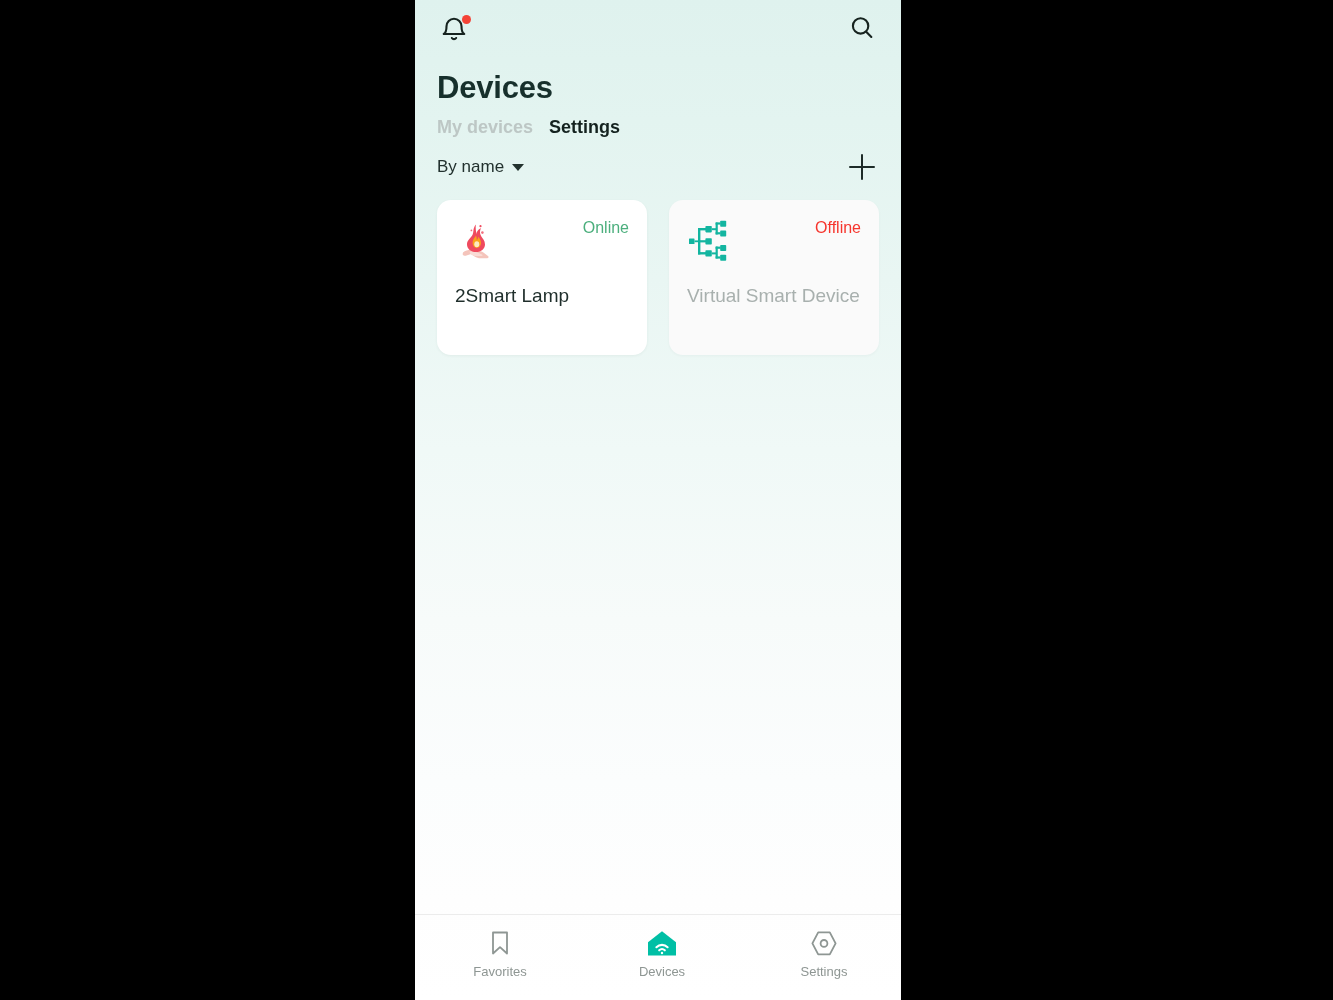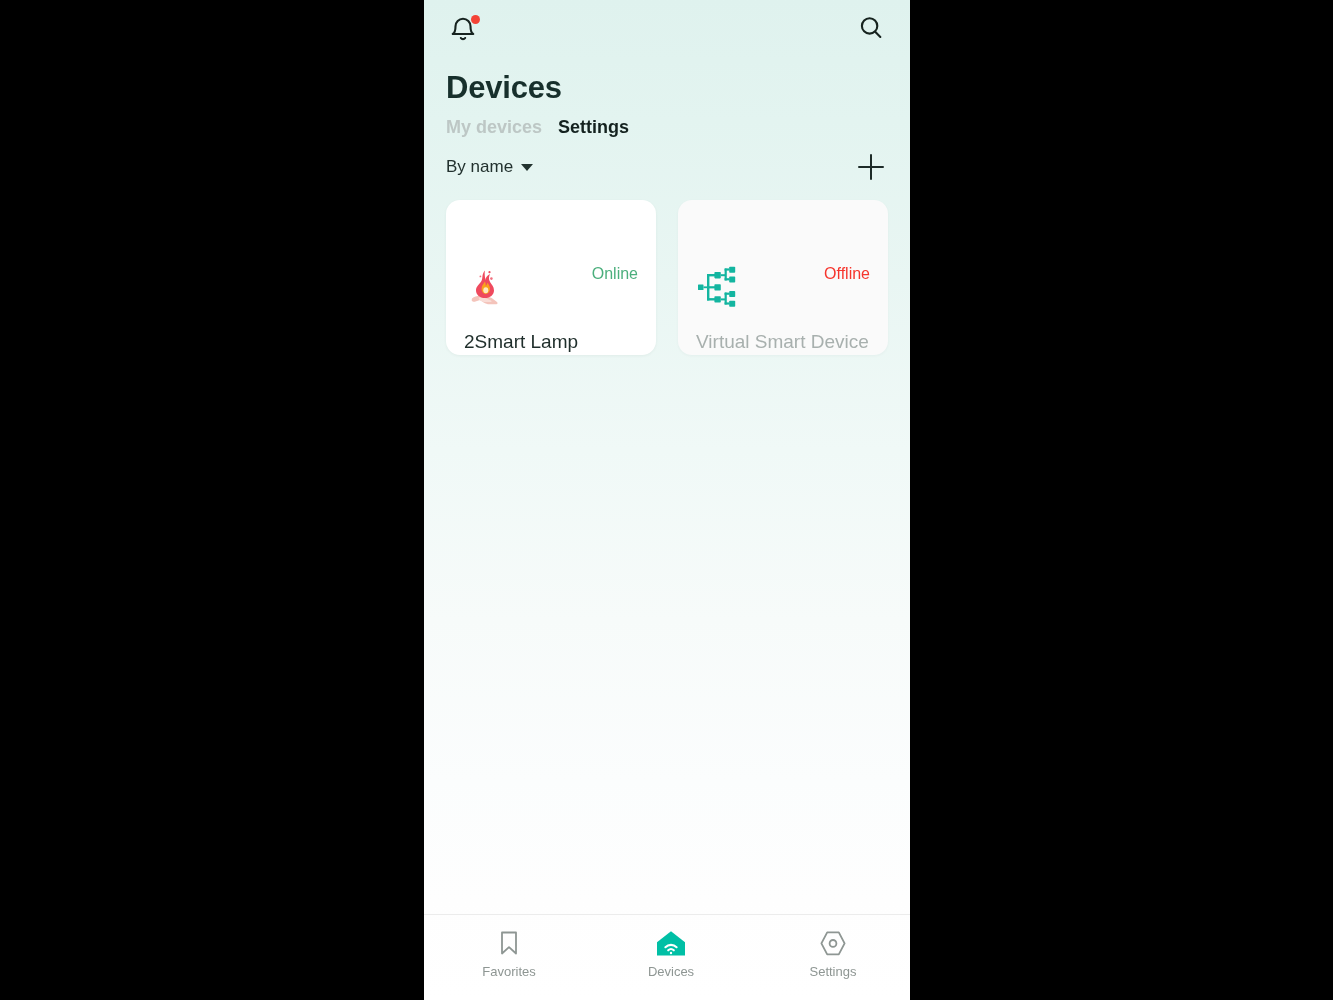--- a/index.html
+++ b/index.html
@@ -15,21 +15,21 @@
   #stage {
     position: relative;
     width: 1333px;
     height: 1000px;
     background: #000000;
   }
 
   
   #phone {
     position: absolute;
-    left: 424px;
+    left: 415px;
     top: 0;
     width: 486px;
     height: 1000px;
     background: linear-gradient(to bottom,
                 #dff2ee 0%,
                 #e3f4f0 12%,
                 #e9f6f3 28%,
                 #f0f9f7 45%,
                 #f7fbfa 62%,
                 #fbfdfd 78%,
@@ -154,21 +154,20 @@
 
   .device-card {
     width: 210px;
     height: 155px;
     border-radius: 14px;
     padding: 18px 18px 0 18px;
     display: flex;
     flex-direction: column;
     cursor: pointer;
     position: relative;
-    justify-content: flex-end;
   }
   .device-card.online {
     background: #ffffff;
     box-shadow: 0 1px 3px rgba(30,60,55,0.06);
   }
   .device-card.offline {
     background: #fafafa;
     box-shadow: 0 1px 3px rgba(30,60,55,0.04);
   }
 

